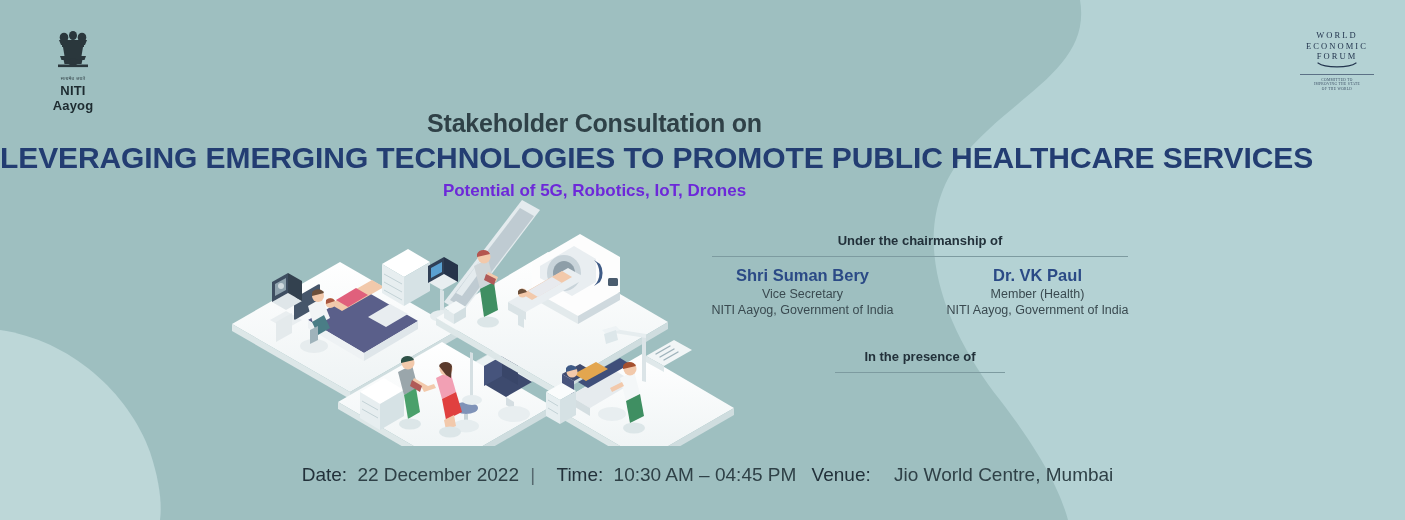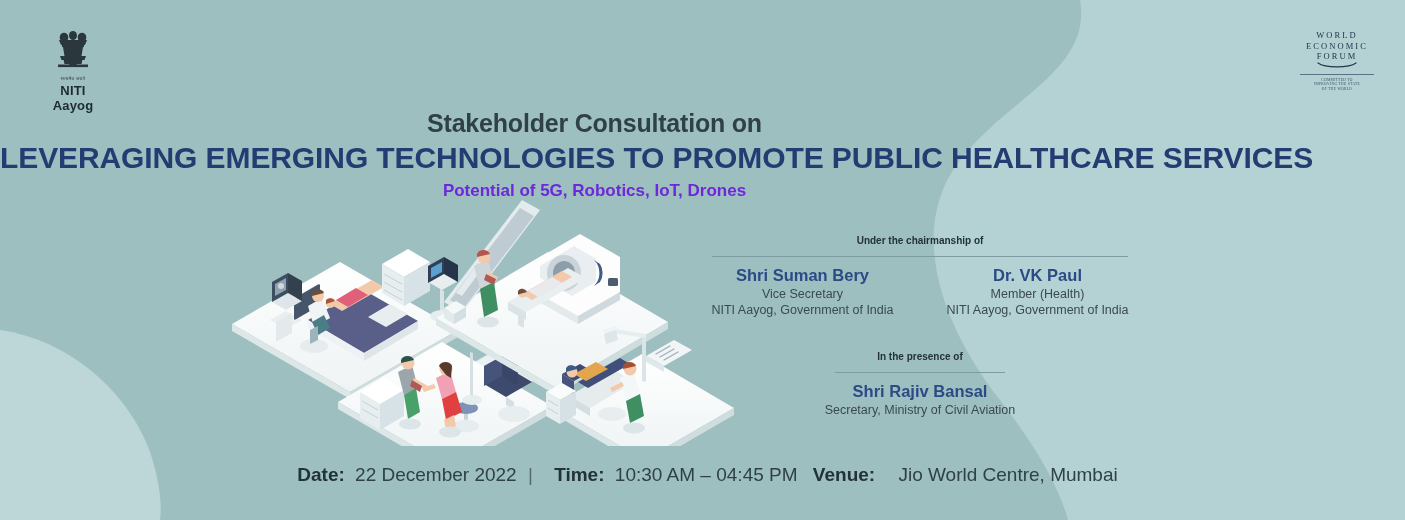--- a/index.html
+++ b/index.html
@@ -27,36 +27,36 @@
   .wef-tag{font-size:3.6px;letter-spacing:.35px;line-height:4.6px;font-family:"Liberation Serif",serif;color:#3d5066;}
 
   
   .head-block{position:absolute;left:0;top:108px;width:1189px;text-align:center;z-index:4;}
   .kicker{font-size:25px;font-weight:bold;color:#2f4147;letter-spacing:-.2px;line-height:30px;}
   .headline{font-size:30px;font-weight:bold;color:#233d72;letter-spacing:-.1px;line-height:40px;white-space:nowrap;}
   .subhead{font-size:17px;font-weight:bold;color:#6d28d9;line-height:24px;margin-top:1px;}
 
   
   .speakers{position:absolute;left:690px;top:232px;width:460px;z-index:4;text-align:center;color:#2f4147;}
-  .sp-label{font-size:10px;font-weight:bold;color:#22313a;line-height:18px;}
+  .sp-label{font-size:13px;font-weight:bold;color:#22313a;line-height:18px;}
   .sp-rule{height:1px;background:#7d9ba0;margin:6px auto 8px;}
   .rule-wide{width:416px;}
   .rule-narrow{width:170px;}
   .sp-row{display:flex;justify-content:center;gap:30px;}
   .sp-col{width:205px;}
   .sp-name{font-size:16.5px;font-weight:bold;color:#2b4a86;line-height:21px;}
   .sp-role{font-size:12.5px;color:#3a4a50;line-height:16px;}
   .sp-org{font-size:12.5px;color:#3a4a50;line-height:16px;}
   .presence{margin-top:30px;}
   .single-col{width:300px;margin:0 auto;}
 
   
   .footer{position:absolute;left:0;top:462px;width:1405px;text-align:center;z-index:4;
           font-size:19px;color:#2f4147;line-height:26px;white-space:nowrap;}
-  .f-key{font-weight:bold;color:#22313a;}
+  .f-key{font-weight:normal;color:#22313a;}
   .f-val{font-weight:normal;}
   .f-sep{font-weight:normal;color:#56696f;padding:0 6px;}
 
   
   .illus{position:absolute;left:222px;top:196px;width:520px;height:250px;z-index:3;}
   .illus svg{display:block;}
 </style>
 </head>
 <body>
 
@@ -324,24 +324,20 @@
       <div class="sp-col">
         <div class="sp-name">Dr. VK Paul</div>
         <div class="sp-role">Member (Health)</div>
         <div class="sp-org">NITI Aayog, Government of India</div>
       </div>
     </div>
 
     <div class="presence">
       <div class="sp-label">In the presence of</div>
       <div class="sp-rule rule-narrow"></div>
-      <div class="single-col">
-        <div class="sp-name">Shri Rajiv Bansal</div>
-        <div class="sp-role">Secretary, Ministry of Civil Aviation</div>
-      </div>
     </div>
   </div>
 
   <div class="footer">
     <span class="f-key" style="margin-left: 10px;">Date:</span>
     <span class="f-val" style="margin-left: 5px;">22 December 2022</span>
     <span class="f-sep">|</span>
     <span class="f-key" style="margin-left: 10px;">Time:</span>
     <span class="f-val" style="margin-left: 5px;">10:30 AM – 04:45 PM</span>
     <span class="f-key" style="margin-left: 10px;">Venue:</span>

